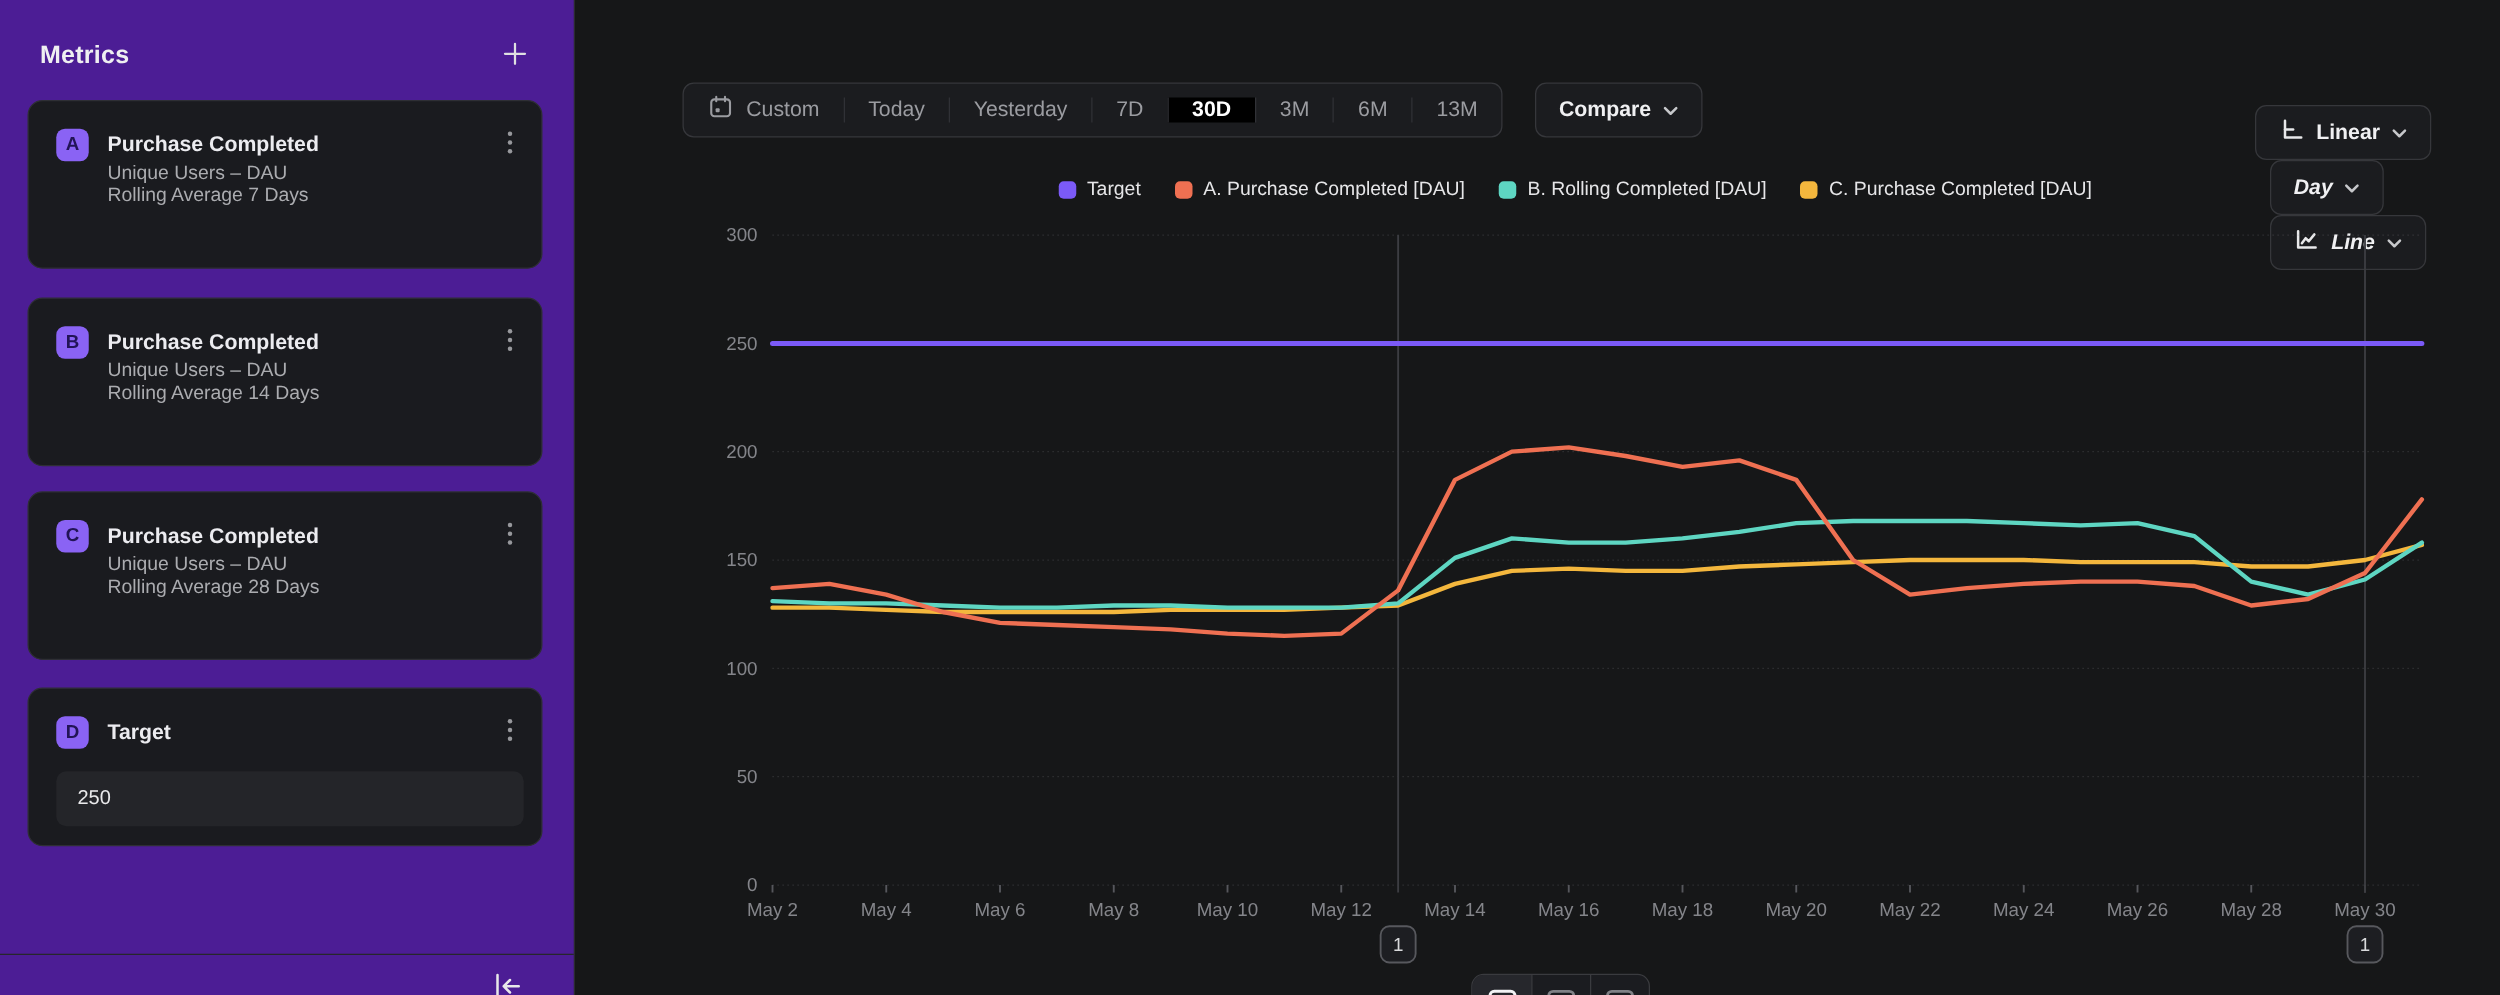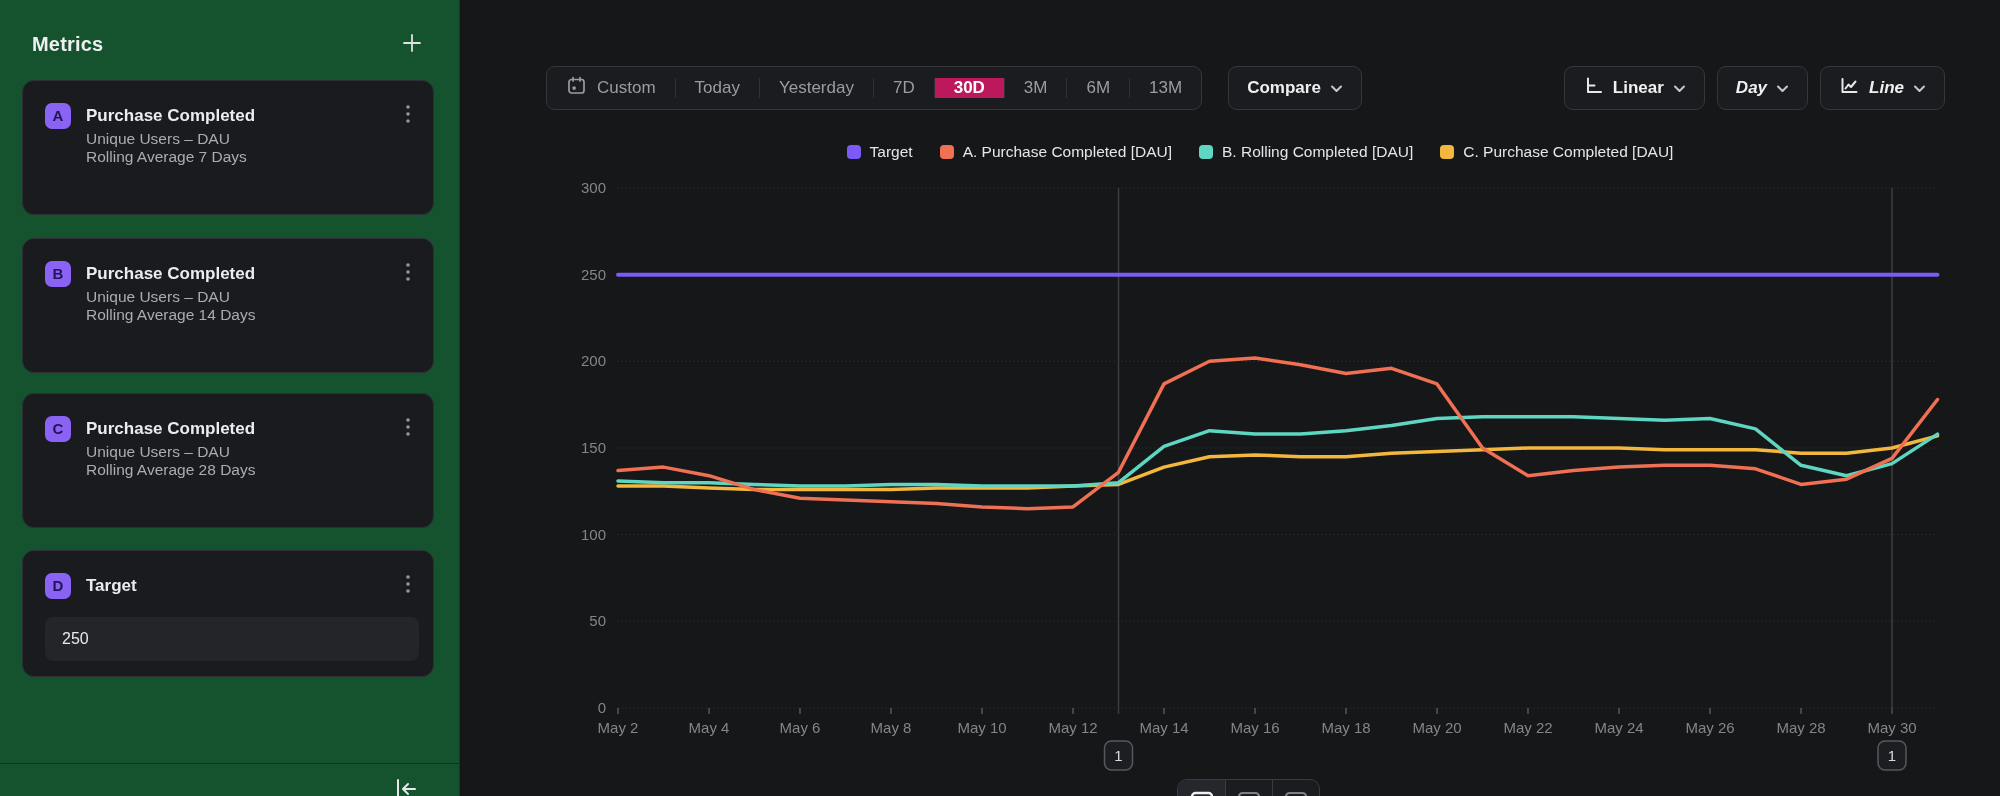--- a/index.html
+++ b/index.html
@@ -4,44 +4,44 @@
 <style>
   html,body{margin:0;padding:0;background:#0f1012;}
   *{box-sizing:border-box;}
   .app{
     position:relative;width:2000px;height:796px;overflow:hidden;
     background:#161718;color:#efeff1;
     font-family:"Liberation Sans", sans-serif;
     -webkit-font-smoothing:antialiased;
   }
   
-  .sidebar{position:absolute;left:0;top:0;width:460px;height:796px;border-right:1px solid #2a2b2f;background:#14532d;}
+  .sidebar{position:absolute;left:0;top:0;width:460px;height:796px;border-right:1px solid #2a2b2f;background:#4c1d95;}
   .sidebar-header{position:absolute;left:32px;right:32px;top:28px;display:flex;align-items:center;justify-content:space-between;}
   .sidebar-title{font-size:20px;font-weight:700;color:#efeff1;letter-spacing:.2px;}
   .icon-btn{background:none;border:none;padding:4px;cursor:pointer;display:flex;align-items:center;justify-content:center;}
   .card{position:absolute;left:22px;width:412px;background:#1a1b1f;border:1px solid #2e2f34;border-radius:12px;padding:20px 18px 0 22px;}
   .card-head{display:flex;align-items:center;}
   .badge{width:26px;height:26px;border-radius:7px;background:#8a63f4;color:#221457;font-size:15px;font-weight:700;display:inline-flex;align-items:center;justify-content:center;flex:none;}
   .card-title{margin-left:15px;font-size:17px;font-weight:700;color:#ececf0;flex:1;}
   .kebab{background:none;border:none;padding:2px 4px;cursor:pointer;}
   .card-row{margin-left:41px;font-size:15.5px;color:#abacb0;}
   .target-input{margin-top:17px;margin-left:0;width:374px;height:44px;background:#242529;border:none;border-radius:8px;color:#e9e9eb;font-size:16px;padding:0 17px;font-family:"Liberation Sans",sans-serif;}
   .filter-row{position:absolute;left:32px;right:30px;top:730px;display:flex;align-items:center;justify-content:space-between;}
   .filter-title{font-size:17px;font-weight:700;color:#9a9b9f;}
   .sidebar-divider{position:absolute;left:0;right:0;top:763px;height:1px;background:#26272b;}
   .collapse-btn{position:absolute;right:34px;top:775px;background:none;border:none;cursor:pointer;}
   
   .main{position:absolute;left:460px;top:0;right:0;bottom:0;}
   .toolbar{position:absolute;left:86px;top:66px;display:flex;align-items:center;}
   .seg-control{display:flex;align-items:center;height:44px;border:1px solid #36373b;background:#1b1c1f;border-radius:9px;overflow:hidden;}
   .seg{display:flex;align-items:center;gap:10px;padding:0 19px;font-size:17px;color:#9b9ca1;border-left:1px solid #303136;cursor:pointer;background:transparent;border-top:none;border-bottom:none;border-right:none;font-family:"Liberation Sans",sans-serif;}
   .seg:first-child{border-left:none;}
-  .seg.selected{background:#be185d;color:#ffffff;font-weight:700;}
+  .seg.selected{background:#000000;color:#ffffff;font-weight:700;}
   .toolbtn{display:flex;align-items:center;gap:9px;height:44px;padding:0 18px;margin-left:26px;border:1px solid #36373b;background:#1b1c1f;border-radius:9px;color:#f0f0f2;font-size:17px;font-weight:700;cursor:pointer;font-family:"Liberation Sans",sans-serif;}
-  .right-group{position:absolute;right:55px;top:66px;display:flex;align-items:center;}
+  .right-group{position:absolute;right:55px;top:84px;display:flex;align-items:flex-start;flex-direction:column;}
   .right-group .toolbtn{margin-left:0;}
   .right-group .toolbtn + .toolbtn{margin-left:12px;font-style:italic;}
   
   .legend{position:absolute;left:100px;top:143px;width:1400px;display:flex;justify-content:center;align-items:center;gap:27px;}
   .legend-item{display:flex;align-items:center;gap:9px;cursor:pointer;}
   .legend-swatch{width:14px;height:14px;border-radius:4px;flex:none;}
   .legend-label{font-size:15.5px;color:#e6e6e8;}
   #chart-svg{position:absolute;left:100px;top:175px;}
   .gridline{stroke:#8c8d92;stroke-opacity:.26;stroke-width:1;stroke-dasharray:1 3;}
   .vline{stroke:#3c3d42;stroke-width:1.5;}

